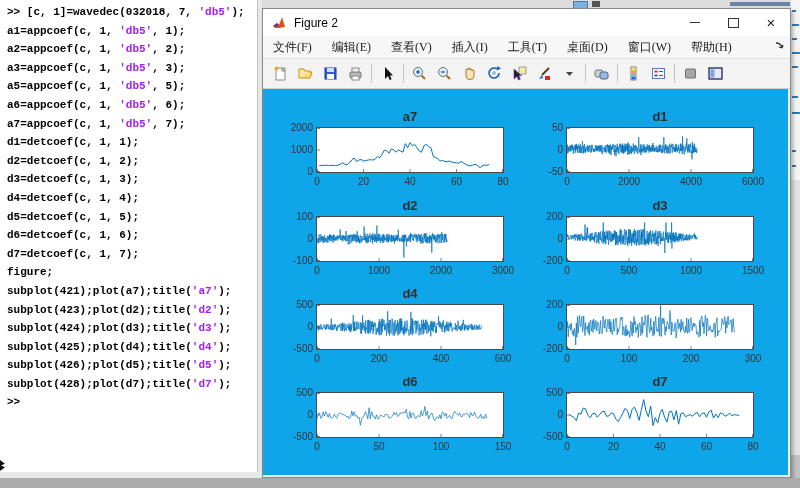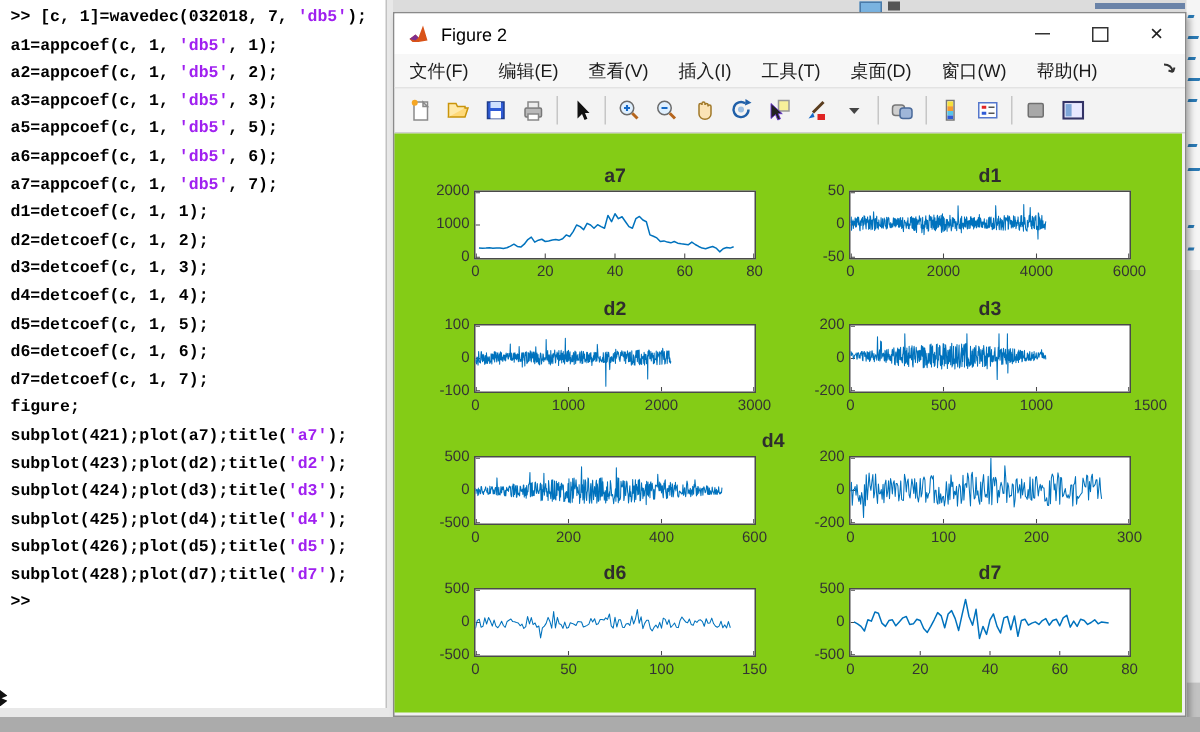--- a/index.html
+++ b/index.html
@@ -26,28 +26,28 @@
   #titlebar{height:27px;background:#ffffff;display:flex;align-items:center;position:relative;}
   #matlab-icon{width:16px;height:16px;margin-left:8px;}
   #title-text{font-size:12px;color:#000;margin-left:7px;flex:1;}
   .win-btn{width:38px;height:27px;display:flex;align-items:center;justify-content:center;
        color:#222;cursor:default;}
   #min-glyph{display:block;width:10px;border-top:1px solid #333;}
   #max-glyph{display:block;width:9px;height:8px;border:1px solid #333;}
   #close-glyph{font-size:15px;line-height:15px;}
   #menubar{height:22px;background:#f7f7f7;display:flex;align-items:center;font-size:12px;
        color:#1a1a1a;border-bottom:1px solid #e3e3e3;position:relative;}
-  .menu-item{padding:0 10px;height:100%;display:flex;align-items:center;}
+  .menu-item{padding:0 10px;height:100%;display:flex;align-items:center;font-family:Liberation Serif, serif;}
   #menu-corner{position:absolute;right:4px;top:4px;}
   #toolbar{height:29px;background:#f3f3f3;border-bottom:1px solid #cfcfcf;display:flex;
        align-items:center;padding-left:5px;}
   .tool-btn{width:23px;height:23px;display:flex;align-items:center;justify-content:center;
        border:1px solid transparent;border-radius:2px;}
   .tool-sep{width:1px;height:19px;background:#c6c6c6;margin:0 3px;}
-  #figure-canvas{position:absolute;left:0;top:80px;width:525px;height:386px;background:#84cc16;}
+  #figure-canvas{position:absolute;left:0;top:80px;width:525px;height:386px;background:#0ea5e9;}
   
   .plot-svg{position:absolute;background:#fff;border:1px solid #4a4a4a;}
   .subplot-title{position:absolute;width:260px;text-align:center;font-size:13px;font-weight:700;
        color:#2e2e2e;}
   .tick{position:absolute;font-size:10px;color:#333;}
   .ytick{width:42px;text-align:right;}
   .xtick{width:50px;text-align:center;}
 </style>
 </head>
 <body>
@@ -315,22 +315,22 @@
         <line x1="0" x2="3" y1="22" y2="22" stroke="#4a4a4a" stroke-width="0.7"></line>
         <line x1="0" x2="3" y1="0.5" y2="0.5" stroke="#4a4a4a" stroke-width="0.7"></line>
         <polyline points="0.0,20.2 0.2,17.1 0.5,18.9 0.7,20.0 0.9,18.2 1.2,19.0 1.4,18.9 1.7,19.8 1.9,22.3 2.1,21.6 2.4,21.8 2.6,20.1 2.8,19.8 3.1,19.6 3.3,19.5 3.6,19.4 3.8,18.3 4.0,20.2 4.3,22.5 4.5,21.9 4.7,18.6 5.0,18.2 5.2,18.2 5.4,18.3 5.7,21.7 5.9,21.2 6.2,19.7 6.4,21.8 6.6,18.8 6.9,18.2 7.1,18.8 7.3,17.4 7.6,20.1 7.8,17.4 8.0,23.1 8.3,23.5 8.5,18.3 8.8,18.9 9.0,17.5 9.2,17.3 9.5,20.6 9.7,20.3 9.9,18.2 10.2,20.4 10.4,23.8 10.7,20.5 10.9,19.8 11.1,17.3 11.4,22.2 11.6,18.0 11.8,22.5 12.1,19.2 12.3,18.0 12.5,22.8 12.8,24.0 13.0,17.1 13.3,23.1 13.5,21.7 13.7,21.5 14.0,20.8 14.2,17.5 14.4,16.8 14.7,19.0 14.9,21.4 15.2,21.4 15.4,22.8 15.6,18.7 15.9,24.1 16.1,21.1 16.3,22.0 16.6,19.8 16.8,19.6 17.0,20.5 17.3,20.4 17.5,23.2 17.8,17.3 18.0,7.5 18.2,16.8 18.5,21.3 18.7,23.3 18.9,21.8 19.2,17.7 19.4,16.2 19.6,23.6 19.9,21.9 20.1,10.4 20.4,16.6 20.6,10.8 20.8,21.8 21.1,20.5 21.3,20.5 21.5,18.7 21.8,20.4 22.0,18.4 22.3,19.6 22.5,23.2 22.7,23.6 23.0,16.6 23.2,17.1 23.4,22.3 23.7,24.6 23.9,22.4 24.1,16.2 24.4,23.1 24.6,21.3 24.9,20.2 25.1,15.8 25.3,19.4 25.6,22.4 25.8,19.2 26.0,22.0 26.3,23.1 26.5,20.3 26.8,23.4 27.0,23.5 27.2,19.3 27.5,25.2 27.7,17.4 27.9,15.8 28.2,18.8 28.4,20.3 28.6,18.7 28.9,14.9 29.1,17.5 29.4,25.9 29.6,24.8 29.8,26.3 30.1,18.3 30.3,17.6 30.5,19.4 30.8,20.8 31.0,24.6 31.2,17.2 31.5,15.0 31.7,25.8 32.0,26.7 32.2,16.1 32.4,15.8 32.7,16.9 32.9,22.7 33.1,18.6 33.4,14.5 33.6,23.0 33.9,22.3 34.1,21.3 34.3,23.9 34.6,24.9 34.8,19.3 35.0,18.8 35.3,14.4 35.5,16.0 35.7,19.5 36.0,26.8 36.2,5.5 36.5,18.4 36.7,25.1 36.9,25.1 37.2,16.9 37.4,24.3 37.6,15.0 37.9,23.9 38.1,26.0 38.3,24.3 38.6,18.3 38.8,27.3 39.1,13.8 39.3,21.8 39.5,20.6 39.8,20.1 40.0,21.7 40.2,19.0 40.5,15.0 40.7,22.9 41.0,13.5 41.2,17.5 41.4,26.1 41.7,27.7 41.9,20.6 42.1,16.6 42.4,13.9 42.6,15.7 42.8,22.4 43.1,20.9 43.3,24.6 43.6,17.6 43.8,14.5 44.0,17.5 44.3,16.7 44.5,19.6 44.7,24.9 45.0,17.4 45.2,21.1 45.5,16.7 45.7,23.4 45.9,24.0 46.2,16.5 46.4,22.8 46.6,16.9 46.9,22.9 47.1,17.1 47.3,13.3 47.6,18.0 47.8,20.5 48.1,13.8 48.3,14.7 48.5,28.2 48.8,18.2 49.0,14.8 49.2,27.8 49.5,15.0 49.7,17.9 49.9,16.8 50.2,26.3 50.4,18.5 50.7,22.0 50.9,25.7 51.1,28.1 51.4,23.7 51.6,23.0 51.8,18.5 52.1,25.1 52.3,24.9 52.6,18.7 52.8,23.7 53.0,12.8 53.3,25.6 53.5,17.7 53.7,12.3 54.0,27.6 54.2,14.6 54.4,15.0 54.7,13.6 54.9,19.7 55.2,24.8 55.4,24.8 55.6,19.0 55.9,27.3 56.1,17.9 56.3,26.7 56.6,22.7 56.8,20.1 57.1,22.4 57.3,12.7 57.5,13.3 57.8,12.4 58.0,28.1 58.2,24.2 58.5,22.5 58.7,23.0 58.9,14.7 59.2,19.7 59.4,13.2 59.7,14.1 59.9,25.8 60.1,26.8 60.4,19.9 60.6,23.8 60.8,29.0 61.1,20.6 61.3,26.0 61.5,20.1 61.8,12.0 62.0,22.4 62.3,12.5 62.5,27.0 62.7,22.4 63.0,15.2 63.2,25.4 63.4,12.8 63.7,16.2 63.9,18.1 64.2,25.5 64.4,20.6 64.6,28.6 64.9,16.5 65.1,18.5 65.3,25.5 65.6,23.3 65.8,16.2 66.0,23.2 66.3,24.2 66.5,14.0 66.8,26.2 67.0,16.8 67.2,18.3 67.5,11.9 67.7,27.6 67.9,26.4 68.2,26.4 68.4,20.3 68.7,13.9 68.9,25.4 69.1,24.9 69.4,22.3 69.6,29.0 69.8,23.9 70.1,14.2 70.3,19.2 70.5,25.1 70.8,16.7 71.0,12.7 71.3,25.6 71.5,27.6 71.7,24.0 72.0,20.0 72.2,16.0 72.4,13.0 72.7,28.3 72.9,27.6 73.1,27.0 73.4,23.1 73.6,19.1 73.9,17.0 74.1,12.4 74.3,27.4 74.6,15.0 74.8,24.0 75.0,16.8 75.3,19.7 75.5,13.7 75.8,12.5 76.0,27.7 76.2,20.0 76.5,13.5 76.7,12.4 76.9,12.1 77.2,22.2 77.4,26.8 77.6,5.5 77.9,19.4 78.1,28.6 78.4,21.6 78.6,25.0 78.8,22.6 79.1,27.3 79.3,25.5 79.5,24.6 79.8,26.7 80.0,13.8 80.3,26.0 80.5,20.5 80.7,25.2 81.0,17.0 81.2,27.9 81.4,23.5 81.7,15.7 81.9,27.2 82.1,25.3 82.4,23.9 82.6,14.7 82.9,16.5 83.1,25.2 83.3,17.8 83.6,13.4 83.8,20.0 84.0,20.3 84.3,23.7 84.5,21.5 84.7,27.2 85.0,17.2 85.2,20.1 85.5,13.8 85.7,14.7 85.9,14.8 86.2,25.3 86.4,20.9 86.6,20.8 86.9,16.0 87.1,23.8 87.4,21.5 87.6,23.7 87.8,16.7 88.1,27.3 88.3,15.5 88.5,19.5 88.8,13.3 89.0,16.4 89.2,18.2 89.5,27.3 89.7,20.3 90.0,20.9 90.2,26.6 90.4,20.7 90.7,14.4 90.9,23.0 91.1,28.9 91.4,18.9 91.6,19.8 91.9,20.9 92.1,14.4 92.3,20.9 92.6,19.7 92.8,14.8 93.0,14.0 93.3,27.2 93.5,22.9 93.7,19.9 94.0,16.0 94.2,24.0 94.5,20.7 94.7,24.3 94.9,20.1 95.2,20.3 95.4,21.1 95.6,23.9 95.9,17.5 96.1,17.4 96.3,14.7 96.6,23.3 96.8,23.7 97.1,22.5 97.3,21.1 97.5,21.4 97.8,36.0 98.0,24.2 98.2,22.0 98.5,14.6 98.7,22.1 99.0,5.5 99.2,20.6 99.4,16.5 99.7,23.2 99.9,19.1 100.1,16.1 100.4,17.0 100.6,15.6 100.8,25.9 101.1,19.7 101.3,18.2 101.6,25.8 101.8,17.4 102.0,15.2 102.3,17.3 102.5,20.4 102.7,21.4 103.0,18.2 103.2,23.0 103.4,15.8 103.7,24.4 103.9,25.7 104.2,19.4 104.4,22.3 104.6,5.5 104.9,31.6 105.1,23.0 105.3,21.3 105.6,16.0 105.8,23.4 106.1,17.5 106.3,24.6 106.5,15.3 106.8,17.4 107.0,24.2 107.2,18.0 107.5,23.1 107.7,19.4 107.9,25.5 108.2,15.5 108.4,23.7 108.7,24.2 108.9,23.3 109.1,23.6 109.4,15.7 109.6,23.0 109.8,20.6 110.1,21.2 110.3,24.8 110.6,19.2 110.8,23.2 111.0,22.9 111.3,23.2 111.5,18.6 111.7,17.5 112.0,24.6 112.2,16.4 112.4,17.1 112.7,22.8 112.9,17.8 113.2,21.2 113.4,16.5 113.6,22.0 113.9,17.3 114.1,17.3 114.3,24.2 114.6,23.6 114.8,17.2 115.0,20.0 115.3,21.2 115.5,21.4 115.8,22.0 116.0,16.6 116.2,23.4 116.5,21.6 116.7,23.2 116.9,23.7 117.2,21.7 117.4,23.1 117.7,21.2 117.9,18.3 118.1,18.4 118.4,21.4 118.6,23.1 118.8,19.5 119.1,23.2 119.3,19.5 119.5,17.3 119.8,23.0 120.0,21.8 120.3,23.4 120.5,22.8 120.7,19.8 121.0,17.9 121.2,22.1 121.4,20.8 121.7,19.6 121.9,19.4 122.2,23.5 122.4,17.4 122.6,22.7 122.9,21.5 123.1,20.9 123.3,21.4 123.6,19.6 123.8,18.2 124.0,20.7 124.3,22.3 124.5,22.3 124.8,21.6 125.0,19.7 125.2,18.1 125.5,18.8 125.7,21.2 125.9,19.2 126.2,19.2 126.4,18.6 126.6,17.9 126.9,18.5 127.1,19.1 127.4,16.1 127.6,20.3 127.8,21.4 128.1,18.2 128.3,21.5 128.5,18.4 128.8,20.2 129.0,22.2 129.3,21.4 129.5,20.7 129.7,19.9 130.0,20.2 130.2,22.6" fill="none" stroke="#0072BD" stroke-width="0.7" stroke-linejoin="round"></polyline>
       </svg>
       <div class="tick ytick" style="left: 258px; top: 166px;">-200</div>
       <div class="tick ytick" style="left: 258px; top: 144px;">0</div>
       <div class="tick ytick" style="left: 258px; top: 122px;">200</div>
       <div class="tick xtick" style="left: 279px; top: 176px;">0</div>
       <div class="tick xtick" style="left: 341px; top: 176px;">500</div>
       <div class="tick xtick" style="left: 403px; top: 176px;">1000</div>
-      <div class="tick xtick" style="left: 465px; top: 176px; text-align: right;">1500</div>
-      <div class="subplot-title" style="left: 0; top: 197px; text-align: right;">d4</div>
+      <div class="tick xtick" style="left: 465px; top: 176px;">1500</div>
+      <div class="subplot-title" style="left: 17px; top: 197px;">d4</div>
       <svg class="plot-svg" width="186" height="44" style="left: 53px; top: 215px;">
         <line x1="0.5" x2="0.5" y1="44" y2="41" stroke="#4a4a4a" stroke-width="0.7"></line>
         <line x1="62" x2="62" y1="44" y2="41" stroke="#4a4a4a" stroke-width="0.7"></line>
         <line x1="124" x2="124" y1="44" y2="41" stroke="#4a4a4a" stroke-width="0.7"></line>
         <line x1="185.5" x2="185.5" y1="44" y2="41" stroke="#4a4a4a" stroke-width="0.7"></line>
         <line x1="0" x2="3" y1="43.5" y2="43.5" stroke="#4a4a4a" stroke-width="0.7"></line>
         <line x1="0" x2="3" y1="22" y2="22" stroke="#4a4a4a" stroke-width="0.7"></line>
         <line x1="0" x2="3" y1="0.5" y2="0.5" stroke="#4a4a4a" stroke-width="0.7"></line>
         <polyline points="0.0,20.4 0.3,24.0 0.6,21.3 0.9,21.9 1.2,21.5 1.6,25.4 1.9,20.3 2.2,24.5 2.5,21.4 2.8,21.9 3.1,22.9 3.4,24.2 3.7,19.4 4.0,19.4 4.3,21.5 4.7,23.7 5.0,22.9 5.3,24.7 5.6,22.6 5.9,22.7 6.2,21.3 6.5,20.8 6.8,19.5 7.1,22.2 7.4,22.2 7.8,23.5 8.1,20.3 8.4,24.7 8.7,23.7 9.0,23.9 9.3,24.2 9.6,19.1 9.9,23.9 10.2,21.2 10.5,21.1 10.8,19.5 11.2,19.5 11.5,21.9 11.8,24.3 12.1,21.6 12.4,24.1 12.7,24.1 13.0,20.9 13.3,20.0 13.6,20.0 13.9,24.9 14.3,13.6 14.6,19.7 14.9,25.2 15.2,24.5 15.5,19.8 15.8,24.7 16.1,23.9 16.4,25.0 16.7,22.3 17.0,19.3 17.4,23.6 17.7,20.6 18.0,19.6 18.3,21.4 18.6,19.5 18.9,22.2 19.2,24.9 19.5,25.5 19.8,21.9 20.2,25.6 20.5,22.0 20.8,19.9 21.1,22.0 21.4,21.7 21.7,20.9 22.0,22.6 22.3,19.9 22.6,19.0 22.9,20.0 23.3,19.5 23.6,24.7 23.9,26.1 24.2,25.6 24.5,19.1 24.8,20.9 25.1,17.6 25.4,26.1 25.7,18.0 26.0,24.7 26.3,23.4 26.7,19.1 27.0,18.6 27.3,26.5 27.6,26.3 27.9,18.8 28.2,22.9 28.5,24.9 28.8,24.0 29.1,23.8 29.4,25.6 29.8,19.1 30.1,19.6 30.4,22.5 30.7,21.7 31.0,22.6 31.3,21.1 31.6,24.6 31.9,18.3 32.2,18.5 32.5,26.4 32.9,20.8 33.2,25.4 33.5,20.1 33.8,27.2 34.1,18.7 34.4,25.0 34.7,22.5 35.0,22.8 35.3,18.2 35.7,17.8 36.0,16.3 36.3,10.0 36.6,26.2 36.9,17.2 37.2,17.3 37.5,25.6 37.8,16.6 38.1,25.7 38.4,25.3 38.8,22.1 39.1,25.4 39.4,21.1 39.7,16.7 40.0,16.4 40.3,21.8 40.6,24.0 40.9,22.6 41.2,17.4 41.5,21.4 41.9,23.9 42.2,24.0 42.5,22.1 42.8,21.5 43.1,17.8 43.4,17.1 43.7,28.8 44.0,27.7 44.3,18.1 44.6,28.5 45.0,21.3 45.3,22.8 45.6,10.5 45.9,25.1 46.2,20.4 46.5,20.1 46.8,17.4 47.1,23.0 47.4,20.6 47.7,26.0 48.1,22.8 48.4,28.7 48.7,15.4 49.0,19.1 49.3,23.9 49.6,22.8 49.9,24.7 50.2,27.5 50.5,20.4 50.8,15.0 51.2,29.2 51.5,14.8 51.8,24.7 52.1,27.9 52.4,27.5 52.7,15.6 53.0,26.8 53.3,27.5 53.6,28.3 53.9,15.9 54.3,25.4 54.6,17.3 54.9,18.9 55.2,21.8 55.5,16.5 55.8,22.9 56.1,28.8 56.4,19.3 56.7,26.4 57.0,18.2 57.4,17.1 57.7,21.6 58.0,18.9 58.3,18.1 58.6,18.8 58.9,29.3 59.2,27.9 59.5,29.2 59.8,23.5 60.1,27.3 60.5,22.7 60.8,22.8 61.1,27.0 61.4,25.7 61.7,17.4 62.0,29.6 62.3,14.2 62.6,29.0 62.9,29.9 63.2,30.3 63.6,16.3 63.9,21.8 64.2,19.7 64.5,29.8 64.8,14.0 65.1,27.2 65.4,23.6 65.7,13.7 66.0,19.4 66.3,21.0 66.7,18.7 67.0,14.9 67.3,18.9 67.6,25.4 67.9,19.7 68.2,23.3 68.5,22.6 68.8,24.4 69.1,18.1 69.4,30.6 69.8,24.7 70.1,26.6 70.4,17.1 70.7,6.2 71.0,23.4 71.3,18.1 71.6,28.3 71.9,25.0 72.2,14.9 72.5,30.5 72.8,24.6 73.2,14.9 73.5,16.5 73.8,26.7 74.1,28.7 74.4,23.3 74.7,22.1 75.0,13.6 75.3,14.1 75.6,22.8 76.0,30.4 76.3,28.4 76.6,20.7 76.9,17.3 77.2,27.1 77.5,30.5 77.8,19.0 78.1,15.1 78.4,22.7 78.7,28.1 79.0,23.4 79.4,19.3 79.7,23.9 80.0,26.0 80.3,17.1 80.6,15.1 80.9,30.4 81.2,17.6 81.5,20.1 81.8,29.1 82.1,29.1 82.5,15.5 82.8,14.0 83.1,28.4 83.4,13.7 83.7,26.1 84.0,24.6 84.3,13.5 84.6,25.6 84.9,16.2 85.3,24.2 85.6,23.1 85.9,28.4 86.2,24.9 86.5,22.1 86.8,30.3 87.1,26.8 87.4,19.6 87.7,28.6 88.0,16.2 88.3,25.9 88.7,24.3 89.0,27.7 89.3,22.9 89.6,25.5 89.9,15.4 90.2,17.6 90.5,21.2 90.8,25.7 91.1,25.2 91.4,24.7 91.8,28.0 92.1,30.8 92.4,28.0 92.7,26.5 93.0,24.1 93.3,20.9 93.6,29.2 93.9,6.8 94.2,24.0 94.5,26.4 94.9,13.5 95.2,30.2 95.5,13.8 95.8,28.8 96.1,27.3 96.4,28.0 96.7,26.5 97.0,15.9 97.3,18.5 97.7,19.7 98.0,19.2 98.3,15.5 98.6,15.7 98.9,28.7 99.2,26.8 99.5,15.9 99.8,22.2 100.1,25.4 100.4,21.2 100.8,15.7 101.1,17.0 101.4,23.0 101.7,24.3 102.0,30.3 102.3,27.7 102.6,22.0 102.9,18.9 103.2,26.0 103.5,22.8 103.9,29.6 104.2,28.3 104.5,24.9 104.8,14.7 105.1,23.9 105.4,21.6 105.7,18.8 106.0,29.6 106.3,22.7 106.6,14.8 106.9,28.0 107.3,17.9 107.6,21.6 107.9,19.7 108.2,24.9 108.5,15.3 108.8,24.5 109.1,14.5 109.4,15.5 109.7,28.8 110.0,28.7 110.4,22.6 110.7,16.9 111.0,21.8 111.3,20.3 111.6,27.4 111.9,20.5 112.2,25.6 112.5,25.6 112.8,22.0 113.1,21.4 113.5,18.0 113.8,31.4 114.1,15.9 114.4,19.7 114.7,25.0 115.0,16.4 115.3,25.8 115.6,21.9 115.9,17.9 116.3,26.9 116.6,17.1 116.9,16.2 117.2,22.2 117.5,20.2 117.8,17.2 118.1,20.2 118.4,22.6 118.7,27.8 119.0,21.4 119.4,27.8 119.7,23.4 120.0,18.4 120.3,19.0 120.6,18.7 120.9,18.5 121.2,19.7 121.5,11.2 121.8,16.3 122.1,20.3 122.4,22.2 122.8,16.3 123.1,22.2 123.4,17.5 123.7,18.6 124.0,23.7 124.3,19.5 124.6,18.8 124.9,24.8 125.2,26.9 125.6,17.1 125.9,21.1 126.2,16.0 126.5,14.9 126.8,22.7 127.1,24.4 127.4,27.4 127.7,20.9 128.0,27.0 128.3,20.5 128.7,22.6 129.0,18.7 129.3,19.2 129.6,25.2 129.9,16.6 130.2,21.3 130.5,20.1 130.8,26.1 131.1,17.5 131.4,18.3 131.8,26.3 132.1,24.1 132.4,21.2 132.7,18.5 133.0,21.0 133.3,16.5 133.6,22.3 133.9,19.5 134.2,20.2 134.5,18.3 134.8,25.3 135.2,26.4 135.5,26.2 135.8,22.9 136.1,22.4 136.4,22.9 136.7,23.5 137.0,23.2 137.3,24.3 137.6,24.2 138.0,24.0 138.3,18.2 138.6,25.2 138.9,24.5 139.2,21.0 139.5,20.1 139.8,24.5 140.1,26.1 140.4,23.9 140.7,18.3 141.0,15.7 141.4,17.8 141.7,24.1 142.0,22.9 142.3,21.6 142.6,23.5 142.9,24.3 143.2,20.5 143.5,26.1 143.8,22.8 144.2,21.5 144.5,25.2 144.8,19.2 145.1,20.2 145.4,24.5 145.7,18.1 146.0,19.8 146.3,14.8 146.6,18.2 146.9,19.9 147.3,25.7 147.6,20.6 147.9,24.8 148.2,19.3 148.5,19.6 148.8,23.9 149.1,22.3 149.4,21.7 149.7,20.3 150.0,22.7 150.3,25.5 150.7,20.9 151.0,21.3 151.3,20.5 151.6,25.1 151.9,21.0 152.2,19.5 152.5,20.2 152.8,21.8 153.1,23.5 153.4,23.1 153.8,21.0 154.1,18.9 154.4,19.0 154.7,24.5 155.0,19.6 155.3,24.5 155.6,24.7 155.9,20.4 156.2,24.7 156.6,22.2 156.9,22.9 157.2,24.5 157.5,23.5 157.8,19.7 158.1,21.7 158.4,22.9 158.7,23.2 159.0,24.6 159.3,22.3 159.6,20.0 160.0,24.4 160.3,22.9 160.6,21.2 160.9,24.6 161.2,24.5 161.5,22.0 161.8,23.1 162.1,19.5 162.4,22.9 162.8,24.3 163.1,23.5 163.4,24.1 163.7,23.0 164.0,23.5 164.3,20.1" fill="none" stroke="#0072BD" stroke-width="0.7" stroke-linejoin="round"></polyline>
       </svg>

